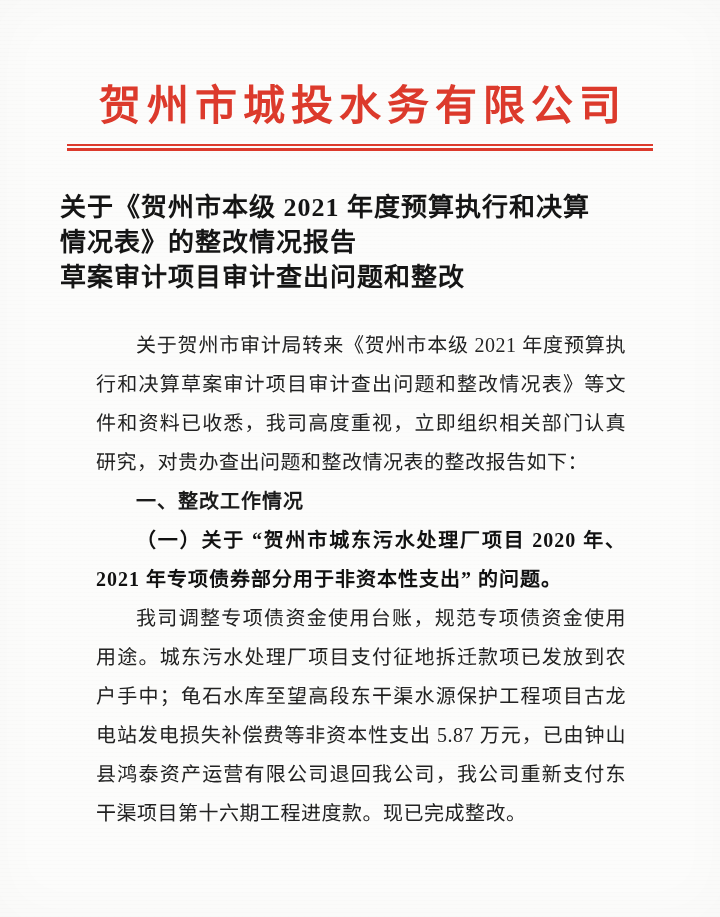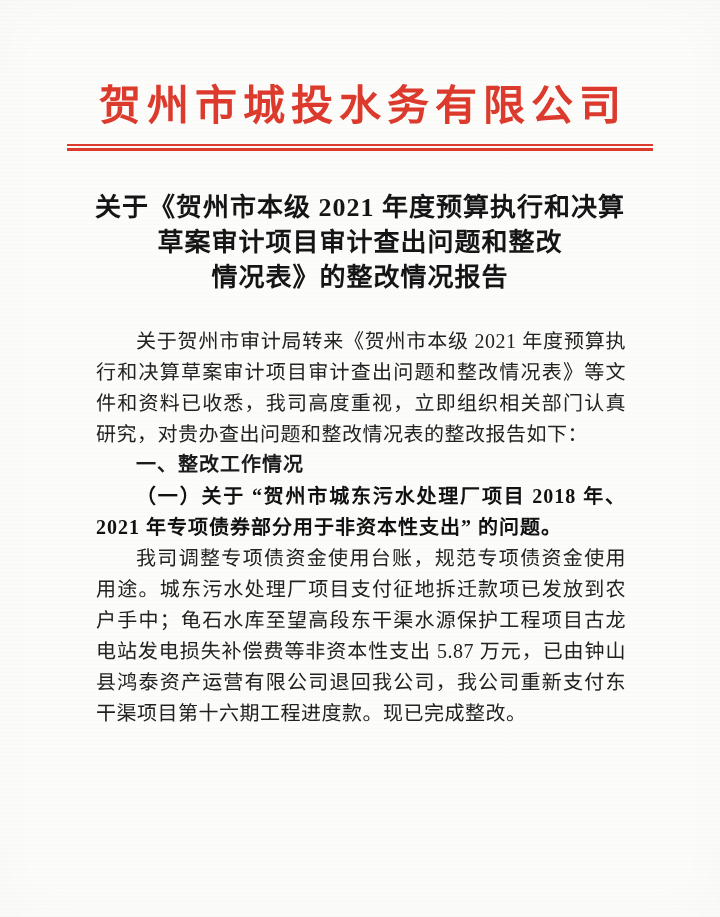--- a/index.html
+++ b/index.html
@@ -50,48 +50,47 @@
     height: 2px;
   }
   .rule-line-thick {
     height: 3px;
     background: #dc3a2c;
   }
 
   
   .doc-title {
     margin: 39px 60px 0 60px;
-    text-align: center;
     font-size: 26px;
     line-height: 35px;
     font-weight: 700;
     color: #151515;
   }
   .doc-title .title-line {
     display: block;
     letter-spacing: 1px;
   }
 
   
   .doc-body {
     margin-top: 31px;
     padding: 0 94px 0 96px;
     font-size: 20px;
-    line-height: 31px;
+    line-height: 39px;
     text-align: justify;
     text-justify: inter-ideograph;
     color: #222222;
   }
   .para {
     margin: 0;
     text-indent: 2em;
     letter-spacing: 0.5px;
   }
   .para.section-heading {
-    font-family: Liberation Mono, monospace;
+    font-family: Liberation Sans, sans-serif;
     font-weight: 700;
     color: #1b1b1b;
     letter-spacing: 1px;
   }
   .para.subsection-heading {
     font-weight: 700;
     color: #111111;
     letter-spacing: 1px;
   }
 </style>
@@ -104,24 +103,24 @@
     <div class="company-name">贺州市城投水务有限公司</div>
     <div class="letterhead-rule">
       <div class="rule-line-thin"></div>
       <div class="rule-gap"></div>
       <div class="rule-line-thick"></div>
     </div>
   </header>
 
   <h1 class="doc-title">
     <span class="title-line">关于《贺州市本级 2021 年度预算执行和决算</span>
+    <span class="title-line">情况表》的整改情况报告</span>
     <span class="title-line">草案审计项目审计查出问题和整改</span>
-    <span class="title-line">情况表》的整改情况报告</span>
   </h1>
 
   <section class="doc-body">
     <p class="para">关于贺州市审计局转来《贺州市本级 2021 年度预算执行和决算草案审计项目审计查出问题和整改情况表》等文件和资料已收悉，我司高度重视，立即组织相关部门认真研究，对贵办查出问题和整改情况表的整改报告如下：</p>
     <p class="para section-heading">一、整改工作情况</p>
-    <p class="para subsection-heading">（一）关于 “贺州市城东污水处理厂项目 2018 年、2021 年专项债券部分用于非资本性支出” 的问题。</p>
+    <p class="para subsection-heading">（一）关于 “贺州市城东污水处理厂项目 2020 年、2021 年专项债券部分用于非资本性支出” 的问题。</p>
     <p class="para">我司调整专项债资金使用台账，规范专项债资金使用用途。城东污水处理厂项目支付征地拆迁款项已发放到农户手中；龟石水库至望高段东干渠水源保护工程项目古龙电站发电损失补偿费等非资本性支出 5.87 万元，已由钟山县鸿泰资产运营有限公司退回我公司，我公司重新支付东干渠项目第十六期工程进度款。现已完成整改。</p>
   </section>
 
 </div>
 
 </body></html>

